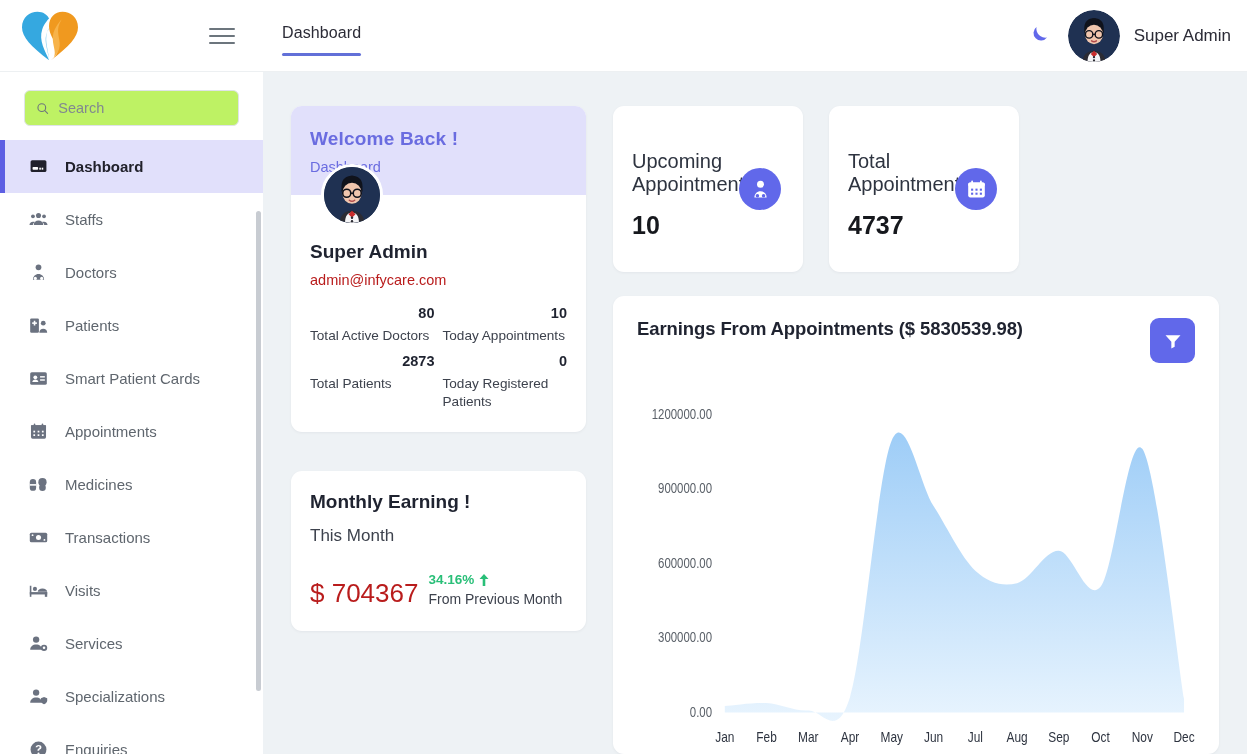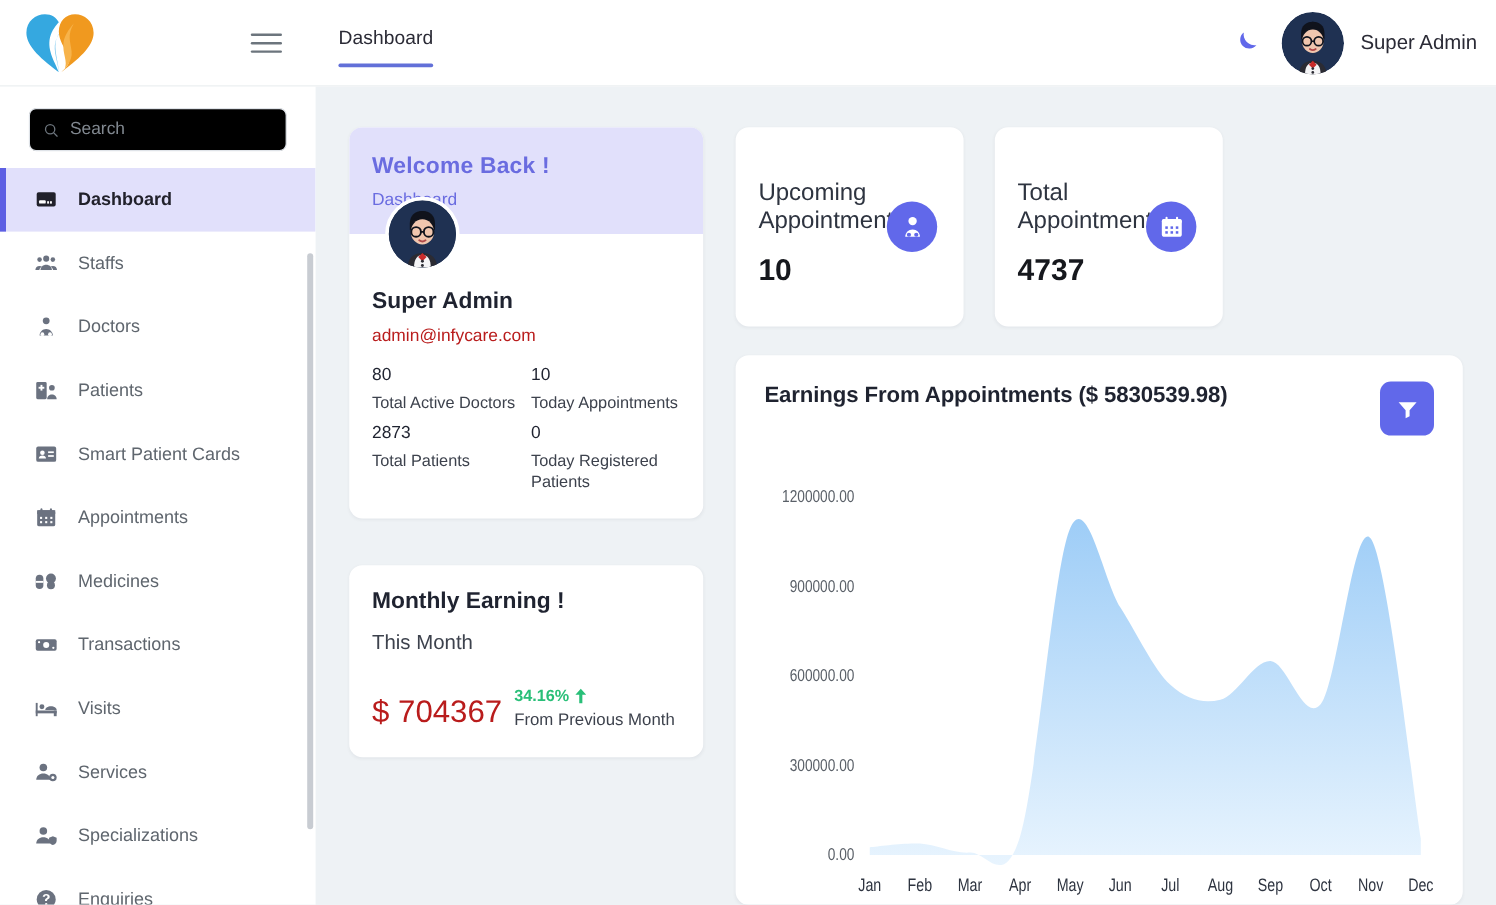--- a/index.html
+++ b/index.html
@@ -42,21 +42,21 @@
   .body-row { flex: 1 1 auto; display: flex; min-height: 0; }
 
   
   .sidebar {
     width: 263px; flex: 0 0 263px; background: #ffffff;
     position: relative; overflow: hidden;
   }
   .search-wrap { padding: 18px 24px 14px 24px; }
   .search-box {
     height: 36px; border: 1px solid #dfe3e8; border-radius: 6px;
-    display: flex; align-items: center; gap: 9px; padding: 0 11px; background: #000000;
+    display: flex; align-items: center; gap: 9px; padding: 0 11px; background: #bef264;
   }
   .search-box input {
     border: 0; outline: 0; font-size: 14.5px; color: #6d757d;
     font-family: "Liberation Sans", sans-serif; width: 100%; background: transparent;
   }
   .search-box input::placeholder { color: #818890; }
   .menu { list-style: none; }
   .menu-item {
     height: 53px; display: flex; align-items: center; gap: 17px;
     padding-left: 29px; color: #5f666e; font-size: 15px; cursor: pointer; position: relative;
@@ -93,21 +93,21 @@
   .welcome-sub { font-size: 14.5px; color: #6a6ce0; margin-top: 9px; }
   .welcome-body { padding: 0 19px 22px 19px; position: relative; }
   .avatar-lg {
     width: 62px; height: 62px; border-radius: 50%; overflow: hidden; display: block;
     margin-top: -31px; margin-left: 11px; border: 3px solid #fff; background: #1f3152;
   }
   .w-name { font-size: 19px; font-weight: 700; color: #1f2330; margin-top: 15px; }
   .w-mail { font-size: 14.5px; color: #b91c1c; margin-top: 9px; }
   .w-stats { display: grid; grid-template-columns: 1fr 1fr; column-gap: 8px; margin-top: 8px; }
   .w-stat { margin-top: 9px; }
-  .w-num { font-size: 14.5px; font-weight: 400; color: #1f2330; }
+  .w-num { font-size: 14.5px; font-weight: 700; color: #1f2330; text-align: right; }
   .w-lbl { font-size: 13.6px; color: #3d424d; margin-top: 6px; line-height: 1.28; }
 
   
   .me-card { padding: 20px 19px 22px 19px; }
   .me-title { font-size: 19px; font-weight: 700; color: #1f2330; }
   .me-sub { font-size: 17px; color: #3d424d; margin-top: 13px; }
   .me-row { display: flex; align-items: flex-end; gap: 10px; margin-top: 26px; }
   .me-amount { font-size: 26px; color: #b91c1c; font-weight: 400; white-space: nowrap; }
   .me-right { padding-bottom: 2px; }
   .me-pct { font-size: 13.5px; color: #29bf78; font-weight: 600; display: flex; align-items: center; gap: 4px; }

